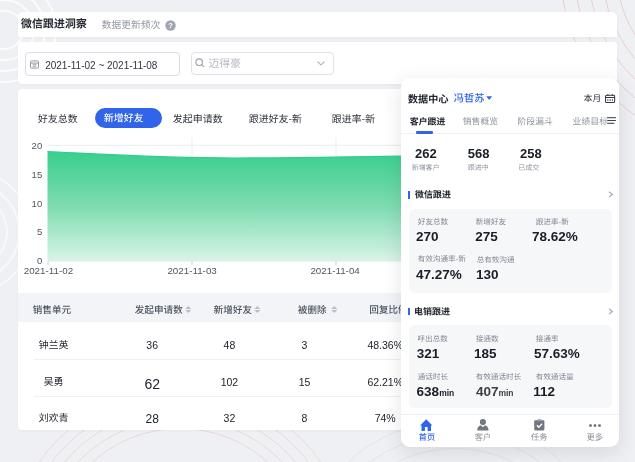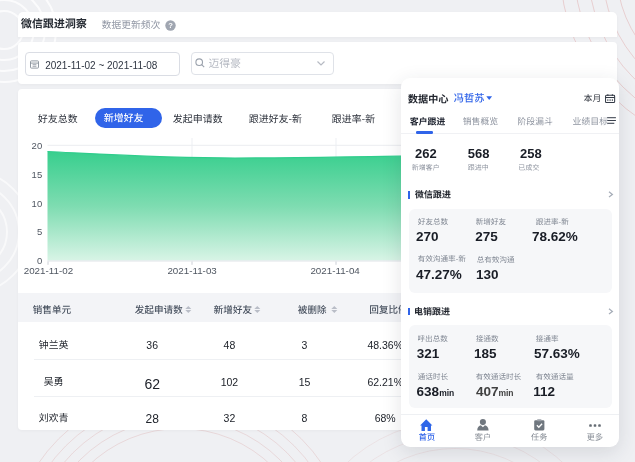--- a/index.html
+++ b/index.html
@@ -515,21 +515,21 @@
 <div class="n" style="left:229.4px;top:339.96px;font-size:10.5px;font-weight:400;color:#20242c;transform:translateX(-50%);">48</div>
 <div class="n" style="left:304.5px;top:339.96px;font-size:10.5px;font-weight:400;color:#20242c;transform:translateX(-50%);">3</div>
 <div class="n" style="left:385.2px;top:339.96px;font-size:10.5px;font-weight:400;color:#20242c;transform:translateX(-50%);">48.36%</div>
 <div class="n" style="left:152.2px;top:376.75px;font-size:14px;font-weight:400;color:#20242c;transform:translateX(-50%);">62</div>
 <div class="n" style="left:229.4px;top:376.75px;font-size:10.5px;font-weight:400;color:#20242c;transform:translateX(-50%);">102</div>
 <div class="n" style="left:304.5px;top:376.75px;font-size:10.5px;font-weight:400;color:#20242c;transform:translateX(-50%);">15</div>
 <div class="n" style="left:385.2px;top:376.75px;font-size:10.5px;font-weight:400;color:#20242c;transform:translateX(-50%);">62.21%</div>
 <div class="n" style="left:152.2px;top:413.25px;font-size:12px;font-weight:400;color:#20242c;transform:translateX(-50%);">28</div>
 <div class="n" style="left:229.4px;top:413.25px;font-size:10.5px;font-weight:400;color:#20242c;transform:translateX(-50%);">32</div>
 <div class="n" style="left:304.5px;top:413.25px;font-size:10.5px;font-weight:400;color:#20242c;transform:translateX(-50%);">8</div>
-<div class="n" style="left:385.2px;top:413.25px;font-size:10.5px;font-weight:400;color:#20242c;transform:translateX(-50%);">68%</div>
+<div class="n" style="left:385.2px;top:413.25px;font-size:10.5px;font-weight:400;color:#20242c;transform:translateX(-50%);">74%</div>
 <div class="c" style="left:415.0px;top:147.23px;font-size:13px;font-weight:700;color:#191d26;text-align:right;">262</div>
 <div class="c" style="left:467.8px;top:147.23px;font-size:13px;font-weight:700;color:#191d26;">568</div>
 <div class="c" style="left:520.0px;top:147.23px;font-size:13px;font-weight:700;color:#191d26;">258</div>
 <div class="c" style="left:416.0px;top:230.28px;font-size:13.5px;font-weight:700;color:#191d26;">270</div>
 <div class="c" style="left:475.2px;top:230.28px;font-size:13.5px;font-weight:700;color:#191d26;">275</div>
 <div class="c" style="left:532.0px;top:229.88px;font-size:13.5px;font-weight:700;color:#191d26;">78.62%</div>
 <div class="c" style="left:416.0px;top:267.78px;font-size:13.5px;font-weight:700;color:#191d26;">47.27%</div>
 <div class="c" style="left:475.9px;top:267.78px;font-size:13.5px;font-weight:700;color:#191d26;">130</div>
 <div class="c" style="left:416.8px;top:346.99px;font-size:13.5px;font-weight:700;color:#191d26;">321</div>
 <div class="c" style="left:473.9px;top:346.99px;font-size:13.5px;font-weight:700;color:#191d26;">185</div>

